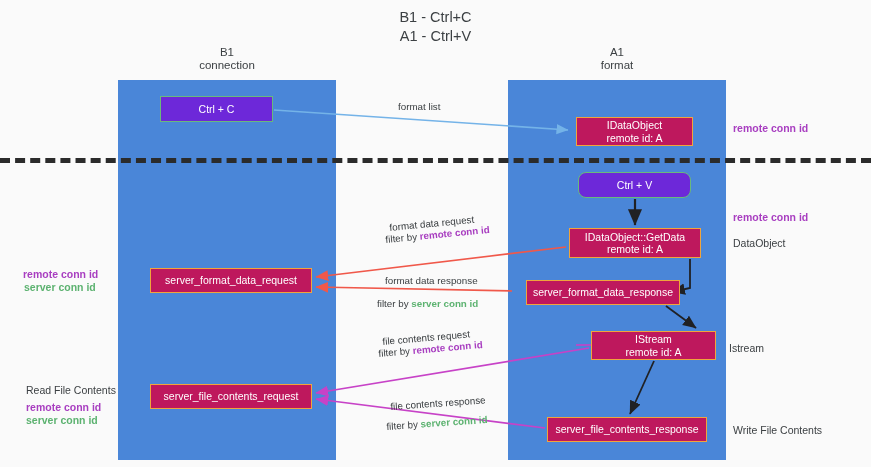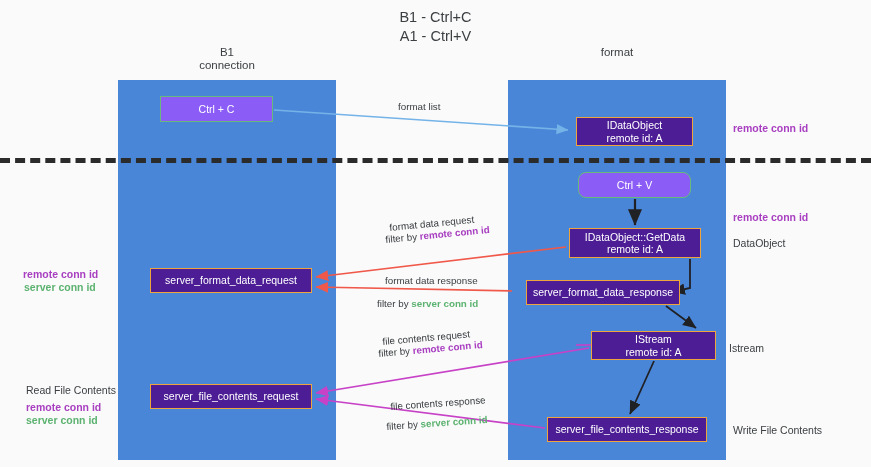--- a/index.html
+++ b/index.html
@@ -39,22 +39,22 @@
     box-sizing:border-box;
     display:flex;flex-direction:column;
     align-items:center;justify-content:center;
     color:#ffffff;
     font-size:10.5px;
     line-height:12.5px;
     text-align:center;
     border:1px solid rgba(0,0,0,0.10);
     z-index:6;
   }
-  .node.green{background:#8b5cf6;border-color:#6ab97c;}
-  .node.orange{background:#4c1d95;border-color:#f0a53c;}
+  .node.green{background:#6d28d9;border-color:#6ab97c;}
+  .node.orange{background:#be185d;border-color:#f0a53c;}
 
   #n-ctrlc{left:160px;top:96px;width:113px;height:26px;}
   #n-idataobject{left:576px;top:117px;width:117px;height:29px;}
   #n-ctrlv{left:578px;top:172px;width:113px;height:26px;border-radius:8px;}
   #n-getdata{left:569px;top:228px;width:132px;height:30px;}
   #n-fmtreq{left:150px;top:268px;width:162px;height:25px;}
   #n-fmtresp{left:514px;top:280px;width:154px;height:25px;margin-left:12px;}
   #n-istream{left:591px;top:331px;width:125px;height:29px;}
   #n-filereq{left:150px;top:384px;width:162px;height:25px;}
   #n-fileresp{left:547px;top:417px;width:160px;height:25px;}
@@ -118,20 +118,21 @@
   <div id="title">
     <div>B1 - Ctrl+C</div>
     <div>A1 - Ctrl+V</div>
   </div>
 
   <div id="hdr-b1" class="lane-header">
     <div>B1</div>
     <div>connection</div>
   </div>
   <div id="hdr-a1" class="lane-header">
+    <div>A1</div>
     <div>format</div>
   </div>
 
   <div id="lane-b1" class="lane"></div>
   <div id="lane-a1" class="lane"></div>
 
   <svg id="wires">
     <defs>
       <marker id="ah-blue" markerWidth="9" markerHeight="9" refX="7.2" refY="3.2" orient="auto">
         <path d="M0,0 L7.5,3.2 L0,6.4 z" fill="#74b3e8"></path>

